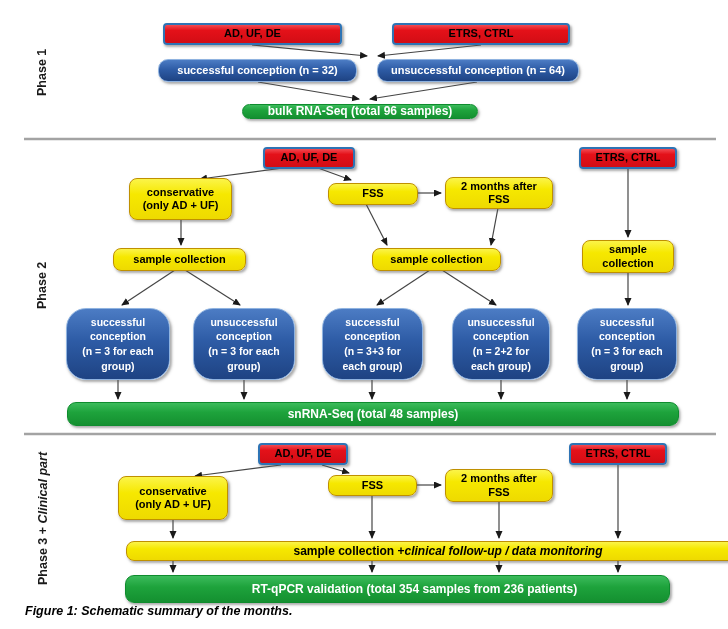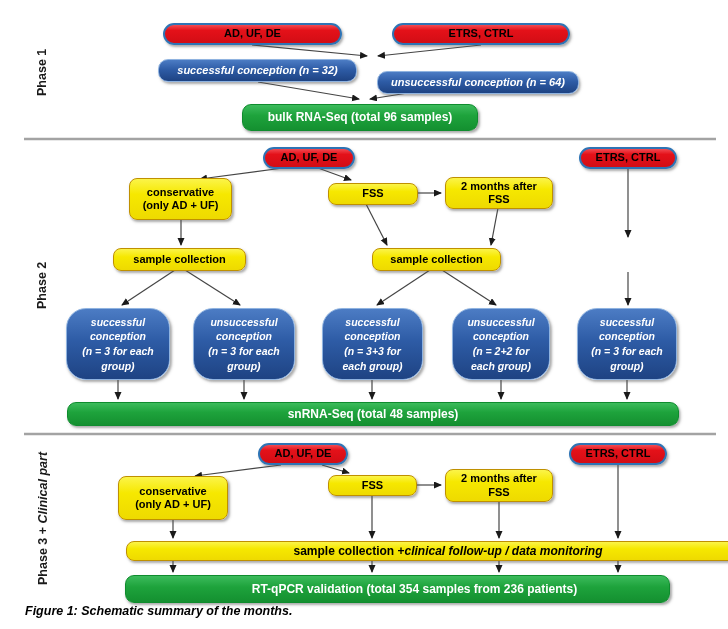--- a/index.html
+++ b/index.html
@@ -7,32 +7,32 @@
     position:relative; width:728px; height:629px; background:#ffffff;
     font-family:"Liberation Sans", sans-serif; overflow:hidden;
   }
   .box {
     position:absolute; display:flex; align-items:center; justify-content:center;
     text-align:center; font-weight:bold; white-space:pre-line; line-height:1.22;
     box-sizing:border-box; z-index:2;
   }
   .red {
     background:linear-gradient(180deg,#f24a52 0%, #e41119 30%, #d20d15 100%);
-    border:2px solid #2e74b5; border-radius:11px; color:#000000;
+    border:2px solid #2e74b5; border-radius:4px; color:#000000;
     box-shadow:1.5px 2px 2.5px rgba(90,90,90,.5); font-size:11px;
   }
   .yellow {
     background:linear-gradient(180deg,#fbf449 0%, #f6e800 38%, #eeda00 100%);
     border:1.5px solid #bf9000; border-radius:8px; color:#000000;
     box-shadow:1.5px 2px 2.5px rgba(90,90,90,.5); font-size:11px;
   }
   .blue {
     background:linear-gradient(180deg,#4c7cc4 0%, #2e5ca6 45%, #1e4383 100%);
     border:1.5px solid #8fb3e0; border-radius:10px; color:#ffffff;
-    box-shadow:1.5px 2px 2.5px rgba(90,90,90,.5); font-size:11px;font-style:italic;
+    box-shadow:1.5px 2px 2.5px rgba(90,90,90,.5); font-size:11px;
   }
   .bigblue { border-radius:20px; font-size:10.5px; line-height:1.4; }
   .green {
     background:linear-gradient(180deg,#3cbb5c 0%, #1ea33c 42%, #149030 100%);
     border:1.5px solid #0f8c2e; border-radius:9px; color:#ffffff;
     box-shadow:1.5px 2px 2.5px rgba(90,90,90,.5); font-size:12px;
   }
   .vlabel {
     position:absolute; transform:rotate(-90deg); transform-origin:0 0;
     white-space:nowrap; font-weight:bold; font-size:12.5px; color:#1a1a1a; z-index:2;
@@ -99,32 +99,34 @@
     </g>
   </svg>
 
   <div class="vlabel" style="left:35px; top:96px;">Phase 1</div>
   <div class="vlabel" style="left:35px; top:309px;">Phase 2</div>
   <div class="vlabel" style="left:36px; top:585px;"><span>Phase 3 + </span><span class="it">Clinical part</span></div>
 
   <div class="box red" style="left:163px; top:23px;  width:179px; height:22px;">AD, UF, DE</div>
   <div class="box red" style="left:392px; top:23px;  width:178px; height:22px;">ETRS, CTRL</div>
   <div class="box blue" style="left:158px; top:59px;  width:199px; height:23px;">successful conception (n = 32)</div>
-  <div class="box blue" style="left:377px; top:59px;  width:202px; height:23px;margin-top:12px;">unsuccessful conception (n = 64)</div>
-  <div class="box green" style="left:242px; top:104px; width:236px; height:27px;">bulk RNA-Seq (total 96 samples)</div>
+  <div class="box blue" style="left:377px; top:59px;  width:202px; height:23px;">unsuccessful conception (n = 64)</div>
+  <div class="box green" style="left:242px; top:104px; width:236px; height:15px;">bulk RNA-Seq (total 96 samples)</div>
 
   <div class="box red" style="left:263px; top:147px; width:92px;  height:22px;">AD, UF, DE</div>
   <div class="box red" style="left:579px; top:147px; width:98px;  height:22px;">ETRS, CTRL</div>
   <div class="box yellow" style="left:129px; top:178px; width:103px; height:42px;">conservative
 (only AD + UF)</div>
   <div class="box yellow" style="left:328px; top:183px; width:90px;  height:22px;">FSS</div>
   <div class="box yellow" style="left:445px; top:177px; width:108px; height:32px;">2 months after
 FSS</div>
   <div class="box yellow" style="left:113px; top:248px; width:133px; height:23px;">sample collection</div>
   <div class="box yellow" style="left:372px; top:248px; width:129px; height:23px;">sample collection</div>
+  <div class="box yellow" style="left:582px; top:240px; width:92px;  height:33px;">sample
+collection</div>
   <div class="box blue bigblue" style="left:66px;  top:308px; width:104px; height:72px;">successful
 conception
 (n = 3 for each
 group)</div>
   <div class="box blue bigblue" style="left:193px; top:308px; width:102px; height:72px;">unsuccessful
 conception
 (n = 3 for each
 group)</div>
   <div class="box blue bigblue" style="left:322px; top:308px; width:101px; height:72px;">successful
 conception

